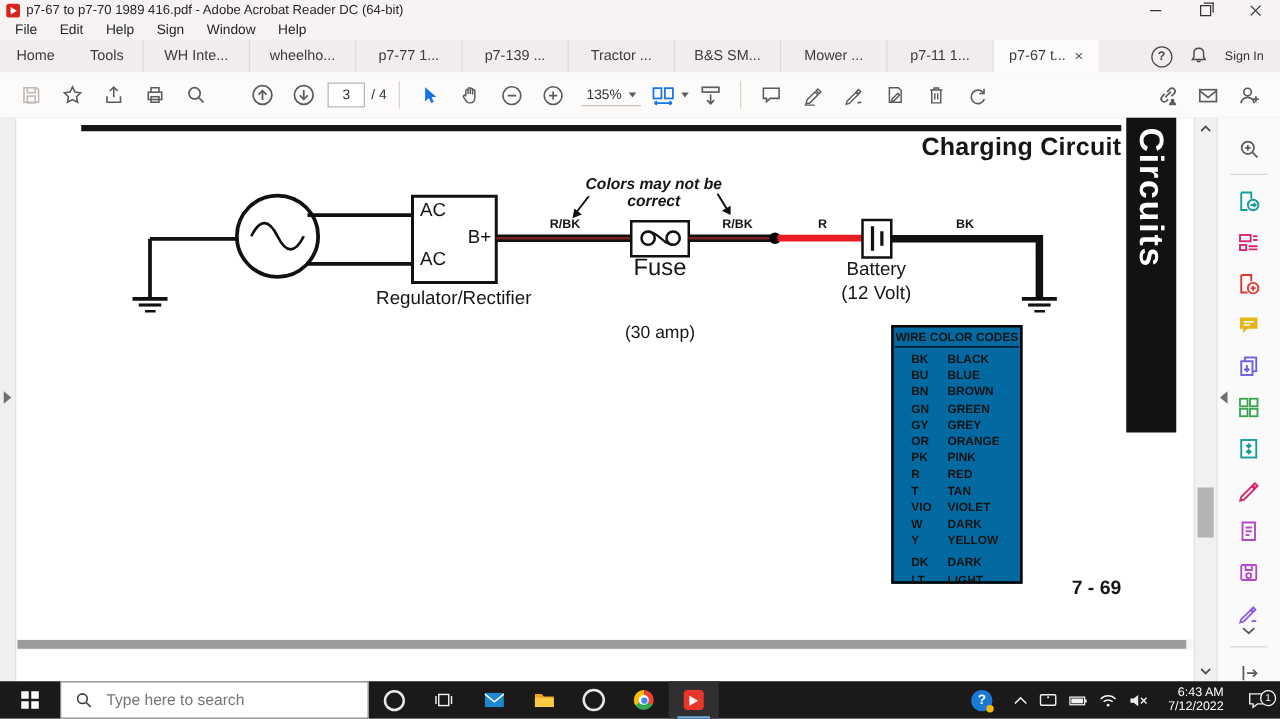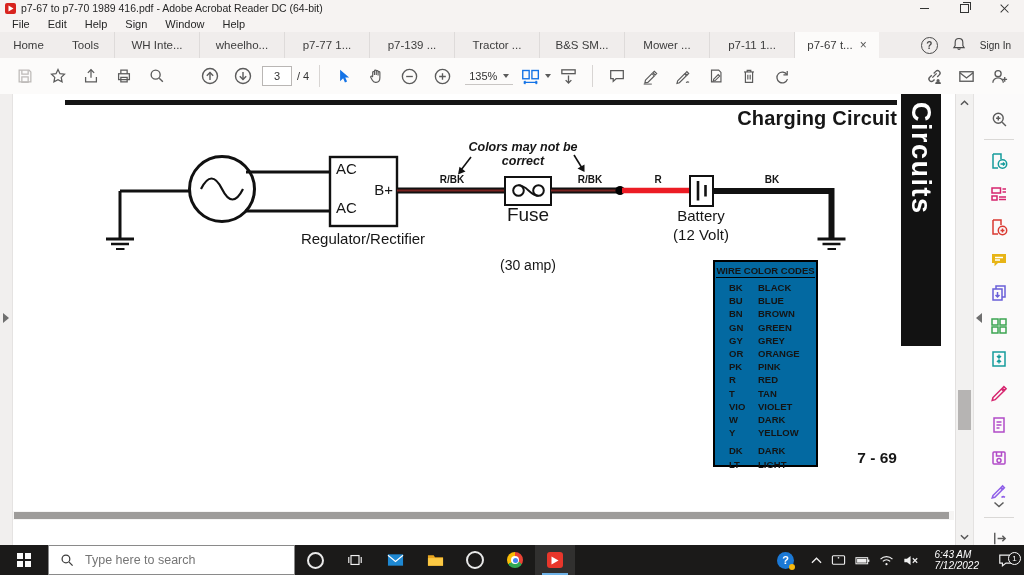--- a/index.html
+++ b/index.html
@@ -72,21 +72,21 @@
 
   .wcc{position:absolute;left:713px;top:166px;width:105px;height:207px;border:2px solid #000;
        background:#0369a1;font-size:9.5px;font-weight:bold;color:#141414;box-sizing:border-box;}
   .wcc-title-wrap{text-align:center;padding-top:3px;height:16px;}
   .wcc-title{display:inline-block;border-bottom:1.5px solid #000;padding-bottom:1px;}
   .wcc-row{display:flex;align-items:center;height:13.2px;padding-left:14px;}
   .wcc-code{width:29px;}
   .wcc-gap{height:5px;}
 
   .footer-left{left:67px;top:375px;font-size:15.5px;font-weight:bold;}
-  .footer-right{right:127px;top:355px;font-size:15.5px;font-weight:bold;}
+  .footer-right{right:127px;top:368px;font-size:15.5px;font-weight:bold;}
 
   
   .v-scroll{position:absolute;left:955px;top:0;width:17px;height:100%;background:#f2f1f0;border-left:1px solid #e2e0df;}
   .v-arrow{position:absolute;left:3px;width:11px;height:11px;display:flex;align-items:center;justify-content:center;}
   .v-thumb{position:absolute;left:2px;top:296px;width:13px;height:40px;background:#b6b4b3;}
   .h-scroll{position:absolute;left:13px;top:417px;width:941px;height:9px;background:#f6f5f4;}
   .h-thumb{position:absolute;left:1px;top:1px;width:935px;height:7px;background:#9e9c9a;}
 
   
   .tools-panel{position:absolute;left:973px;top:0;width:51px;height:100%;background:#fbfafa;
@@ -118,21 +118,21 @@
   .tb-right{margin-left:auto;display:flex;align-items:center;}
   .helpq{width:17px;height:17px;border-radius:50%;background:#1b79d6;color:#fff;font-size:11px;font-weight:bold;
          display:flex;align-items:center;justify-content:center;position:relative;}
   .helpq::after{content:"";position:absolute;right:-1px;bottom:-1px;width:6px;height:6px;border-radius:50%;background:#f6b80e;}
   .weather{display:flex;align-items:center;gap:7px;padding:0 10px;font-size:12px;}
   .wicon{position:relative;width:22px;height:16px;}
   .wicon .sun{position:absolute;left:1px;top:0;width:9px;height:9px;border-radius:50%;background:#f8c632;}
   .wicon .cloud{position:absolute;left:4px;top:4px;width:17px;height:9px;border-radius:6px;background:#e8edf2;}
   .wicon .cloud::before{content:"";position:absolute;left:3px;top:-4px;width:9px;height:9px;border-radius:50%;background:#e8edf2;}
   .tray{display:flex;align-items:center;gap:9px;padding:0 7px;}
-  .clock{text-align:left;font-size:10px;line-height:11.5px;padding:0 9px;font-style:italic;}
+  .clock{text-align:right;font-size:10px;line-height:11.5px;padding:0 9px;}
   .action{width:36px;display:flex;align-items:center;justify-content:center;position:relative;}
   .badge{position:absolute;right:3px;bottom:2px;width:11px;height:11px;border-radius:50%;background:#1b1a19;
          border:1px solid #fff;font-size:8px;display:flex;align-items:center;justify-content:center;}
 </style>
 </head>
 <body>
 
 <div class="screen">
 
   <div class="titlebar">

